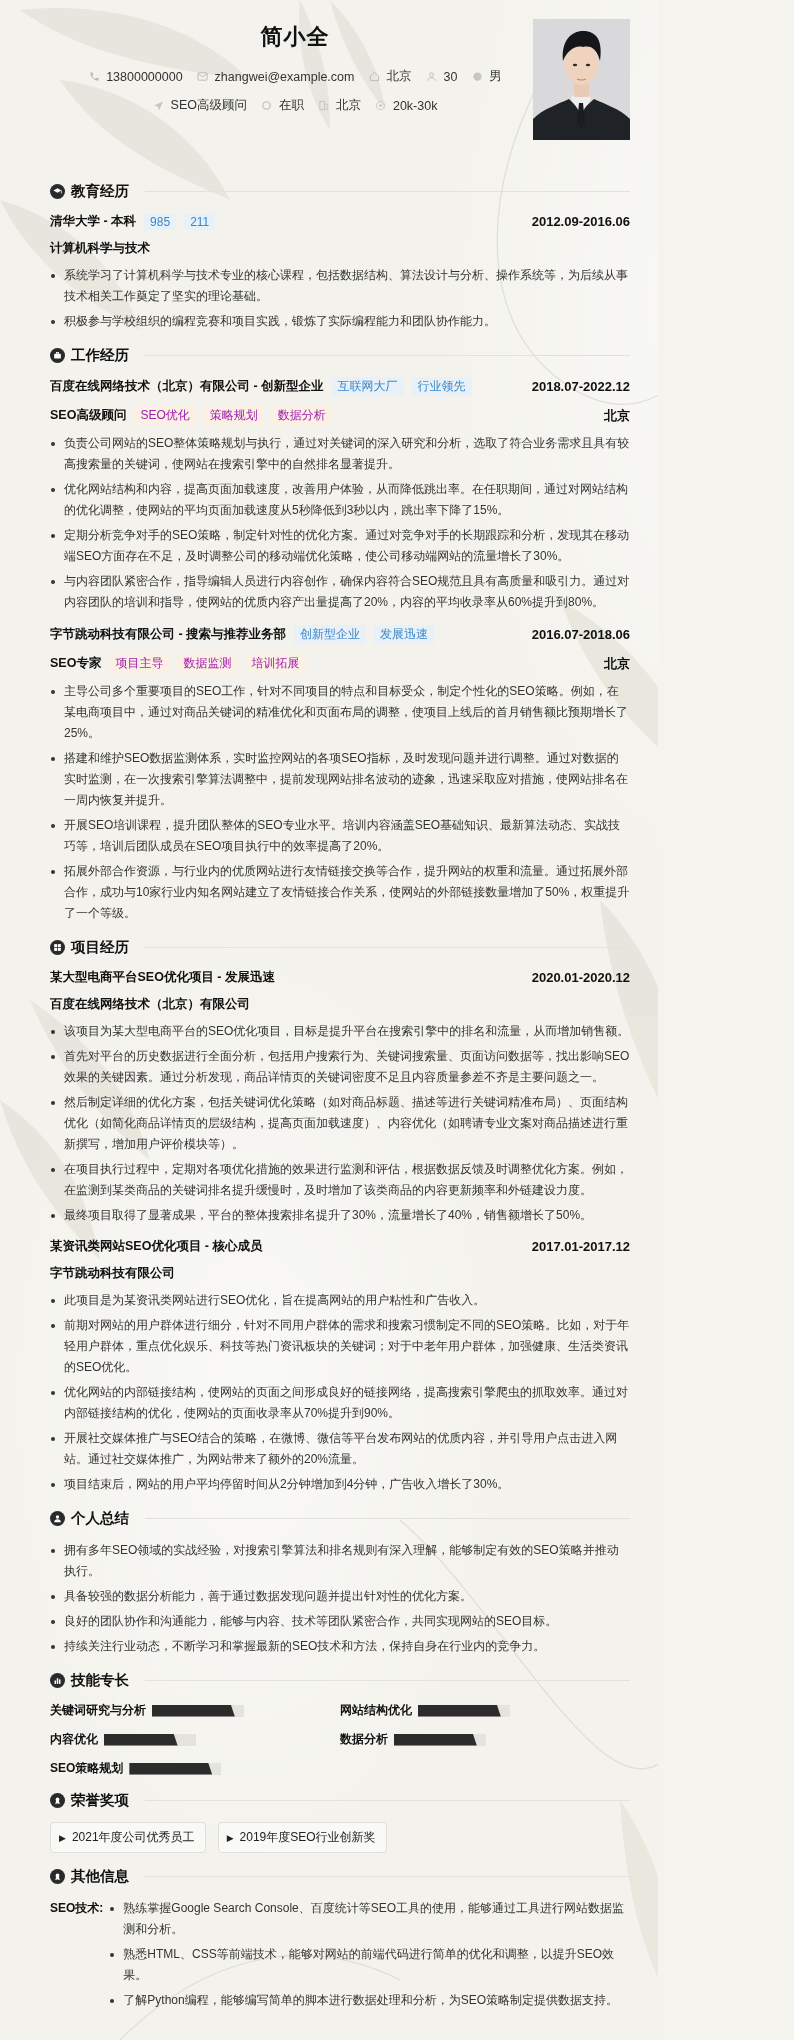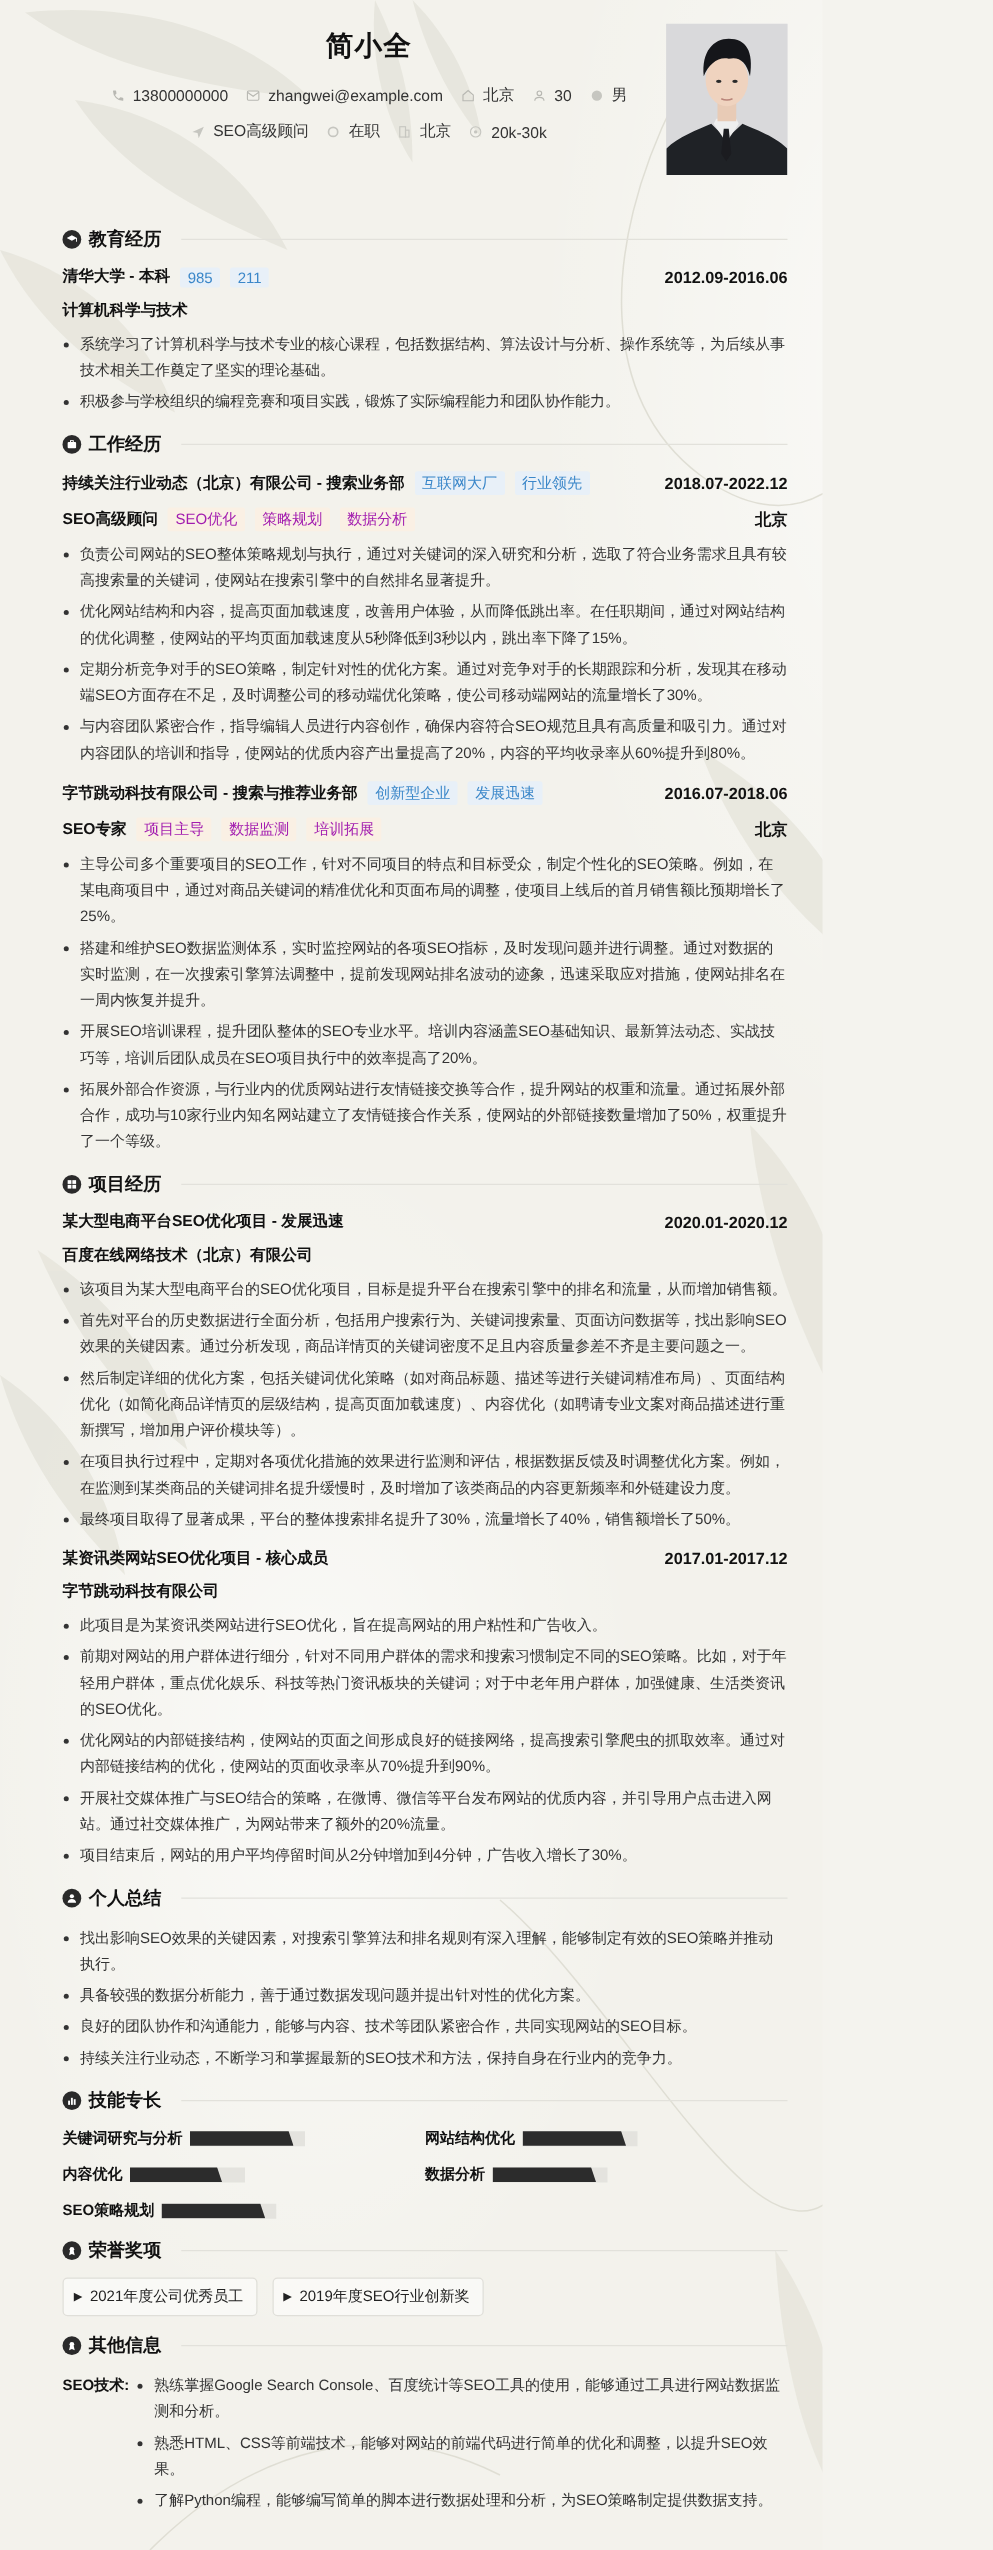--- a/index.html
+++ b/index.html
@@ -260,21 +260,21 @@
               <rect x="9" y="4" width="6" height="4" fill="none" stroke="#fff" stroke-width="2"></rect>
             </svg>
         </span>
         <span class="sec-title">工作经历</span>
         <span class="sec-line"></span>
       </div>
 
       <div class="entry">
         <div class="row">
           <div class="l">
-            <span>持续关注行业动态（北京）有限公司 - 搜索业务部</span>
+            <span>百度在线网络技术（北京）有限公司 - 创新型企业</span>
             <span class="tag-blue">互联网大厂</span>
             <span class="tag-blue">行业领先</span>
           </div>
           <div class="r">2018.07-2022.12</div>
         </div>
         <div class="row">
           <div class="l">
             <span>SEO高级顾问</span>
             <span class="tag-orange">SEO优化</span>
             <span class="tag-orange">策略规划</span>
@@ -371,21 +371,21 @@
         <span class="sec-icon">
           <svg width="9" height="9" viewBox="0 0 24 24">
               <circle cx="12" cy="8" r="4.5" fill="#fff"></circle>
               <path d="M3 22c0-5 4-8 9-8s9 3 9 8z" fill="#fff"></path>
             </svg>
         </span>
         <span class="sec-title">个人总结</span>
         <span class="sec-line"></span>
       </div>
       <ul class="bullets">
-        <li>找出影响SEO效果的关键因素，对搜索引擎算法和排名规则有深入理解，能够制定有效的SEO策略并推动执行。</li>
+        <li>拥有多年SEO领域的实战经验，对搜索引擎算法和排名规则有深入理解，能够制定有效的SEO策略并推动执行。</li>
         <li>具备较强的数据分析能力，善于通过数据发现问题并提出针对性的优化方案。</li>
         <li>良好的团队协作和沟通能力，能够与内容、技术等团队紧密合作，共同实现网站的SEO目标。</li>
         <li>持续关注行业动态，不断学习和掌握最新的SEO技术和方法，保持自身在行业内的竞争力。</li>
       </ul>
     </div>
 
     <div class="section">
       <div class="sec-head">
         <span class="sec-icon">
           <svg width="9" height="9" viewBox="0 0 24 24">

